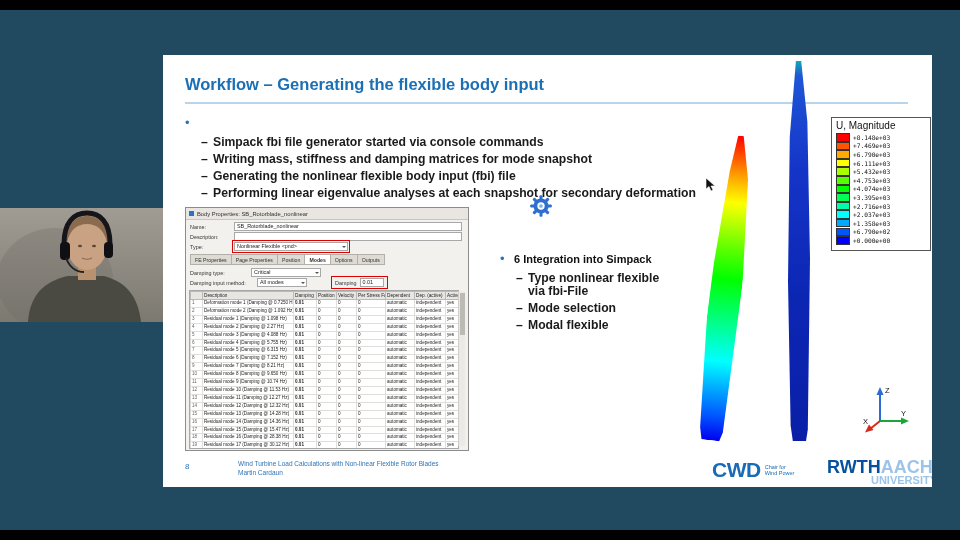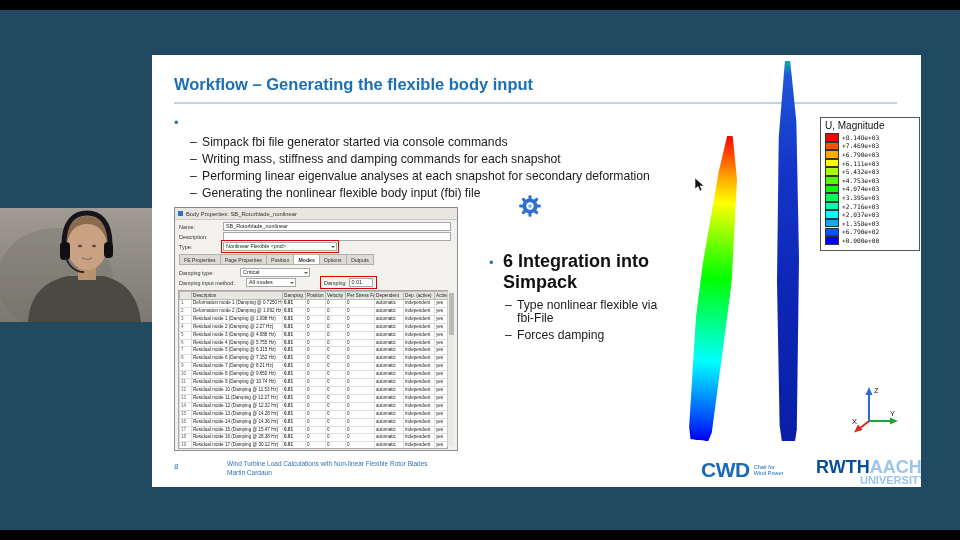--- a/index.html
+++ b/index.html
@@ -4,32 +4,32 @@
 <style>
   html,body{margin:0;padding:0;}
   .app{position:relative;width:960px;height:540px;background:#000;overflow:hidden;
        font-family:"Liberation Sans",sans-serif;}
   .stage{position:absolute;left:0;top:10px;width:960px;height:520px;background:#21495f;}
 
   
   .webcam{position:absolute;left:0;top:208px;width:163px;height:114px;overflow:hidden;}
 
   
-  .slide{position:absolute;left:152px;top:55px;width:769px;height:432px;background:#ffffff;
+  .slide{position:absolute;left:163px;top:55px;width:769px;height:432px;background:#ffffff;
          overflow:hidden;color:#1a1a1a;}
   .slide-title{position:absolute;left:22px;top:20px;font-size:16.5px;font-weight:bold;color:#1b6fb5;}
   .title-rule{position:absolute;left:22px;top:47px;width:723px;height:2px;background:#b9d5ec;}
 
   
   .s5{position:absolute;left:22px;top:60px;width:600px;}
   .s6{position:absolute;left:337px;top:196px;width:185px;}
   .h-row{display:flex;align-items:baseline;margin-bottom:6px;}
   .h-bullet{color:#2e74b5;font-size:13px;width:14px;flex:none;}
   .h-text{font-weight:bold;font-size:13.2px;color:#111;}
-  .sub-item{display:flex;margin:0 0 4px 16px;font-size:12.2px;line-height:13px;color:#1a1a1a;}
+  .sub-item{display:flex;margin:0 0 4px 16px;font-size:12.2px;line-height:13px;color:#1a1a1a;font-weight:bold;}
   .dash{width:12px;flex:none;}
   .dash::before{content:"–";}
   .sub-item .txt{flex:1;}
 
   
   .gear{position:absolute;left:365px;top:138px;}
   .cursor{position:absolute;left:543px;top:123px;}
 
   
   .dialog{position:absolute;left:22px;top:152px;width:282px;height:242px;background:#f2f1ee;
@@ -136,29 +136,29 @@
     <div class="s5">
       <div class="h-row">
         <span class="h-bullet">•</span>
       </div>
       <div class="sub-item">
         <span class="dash"></span>
         <span class="txt">Simpack fbi file generator started via console commands</span>
       </div>
       <div class="sub-item">
         <span class="dash"></span>
-        <span class="txt">Writing mass, stiffness and damping commands for each snapshot</span>
+        <span class="txt">Writing mass, stiffness and damping matrices for mode snapshot</span>
       </div>
       <div class="sub-item">
         <span class="dash"></span>
+        <span class="txt">Generating the nonlinear flexible body input (fbi) file</span>
+      </div>
+      <div class="sub-item">
+        <span class="dash"></span>
         <span class="txt">Performing linear eigenvalue analyses at each snapshot for secondary deformation</span>
-      </div>
-      <div class="sub-item">
-        <span class="dash"></span>
-        <span class="txt">Generating the nonlinear flexible body input (fbi) file</span>
       </div>
     </div>
 
     <div class="gear">
       <svg width="26" height="26" viewBox="0 0 24 24">
         <g fill="#2f6fd0">
           <rect x="10.6" y="2" width="2.8" height="20" rx="1"></rect>
           <rect x="10.6" y="2" width="2.8" height="20" rx="1" transform="rotate(45 12 12)"></rect>
           <rect x="10.6" y="2" width="2.8" height="20" rx="1" transform="rotate(90 12 12)"></rect>
           <rect x="10.6" y="2" width="2.8" height="20" rx="1" transform="rotate(135 12 12)"></rect>
@@ -445,29 +445,33 @@
         </table>
       </div>
       <div class="tbl-scroll">
         <div class="tbl-thumb"></div>
       </div>
     </div>
 
     <div class="s6">
       <div class="h-row">
         <span class="h-bullet">•</span>
-        <span class="h-text" style="font-size:18px;">6 Integration into Simpack</span>
+        <span class="h-text" style="font-size:11px;">6 Integration into Simpack</span>
       </div>
       <div class="sub-item" style="width:158px;">
         <span class="dash"></span>
         <span class="txt">Type nonlinear flexible via fbi-File</span>
       </div>
       <div class="sub-item">
         <span class="dash"></span>
-        <span class="txt">Forces damping</span>
+        <span class="txt">Mode selection</span>
+      </div>
+      <div class="sub-item">
+        <span class="dash"></span>
+        <span class="txt">Modal flexible</span>
       </div>
     </div>
 
     <div class="blade-left"></div>
     <div class="blade-right"></div>
 
     <div class="legend">
       <div class="legend-title">U, Magnitude</div>
       <div id="legend-rows">
           <div class="legend-row">

